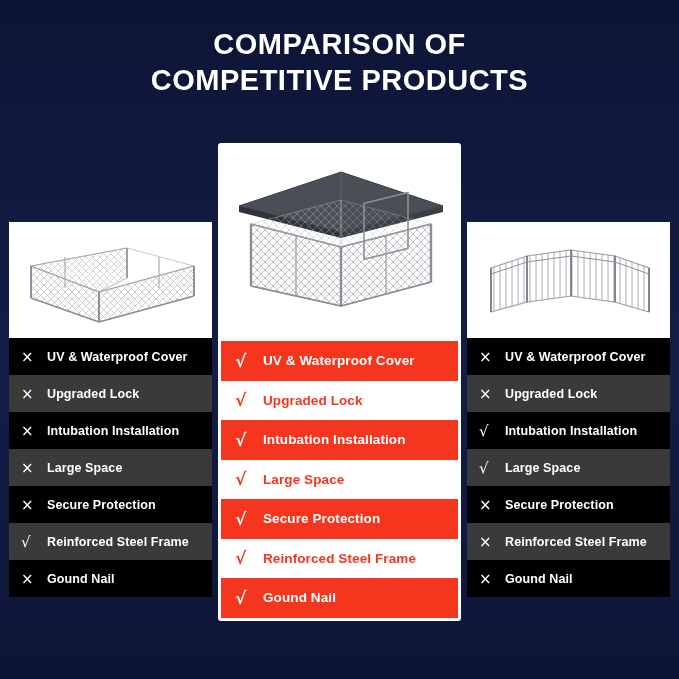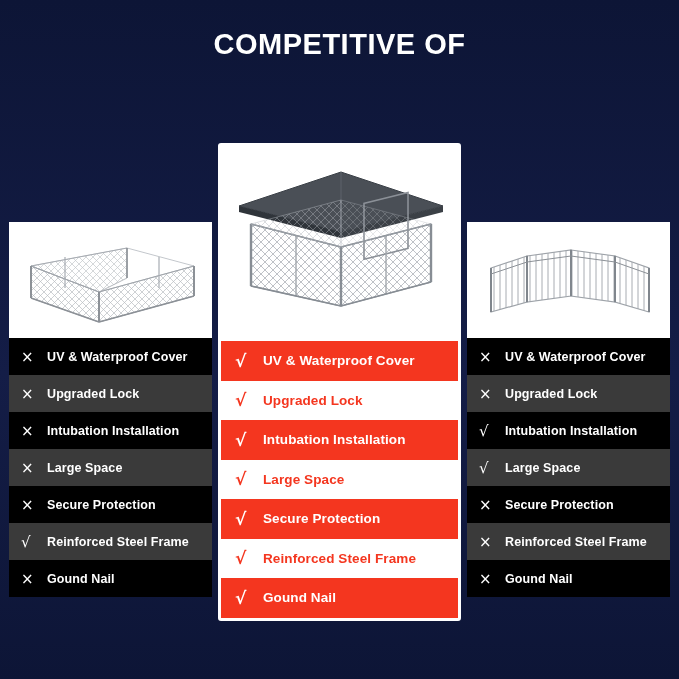--- a/index.html
+++ b/index.html
@@ -123,21 +123,22 @@
 
   
   .prod-svg { display: block; width: 100%; height: 100%; }
 </style>
 </head>
 <body>
 
 <div class="page">
 
   <div class="title-block">
-    <span class="title-line">COMPETITIVE OF</span>
+    <span class="title-line">COMPARISON OF</span>
+    <span class="title-line">COMPETITIVE PRODUCTS</span>
   </div>
 
   <div class="col side left">
     <div class="img-box">
       <svg class="prod-svg" viewBox="0 0 203 116">
         <defs>
           <pattern id="mesh1" width="7" height="7" patternUnits="userSpaceOnUse">
             <path d="M0 0 L7 7 M7 0 L0 7" stroke="#b9bdc2" stroke-width="0.7" fill="none"></path>
           </pattern>
         </defs>

